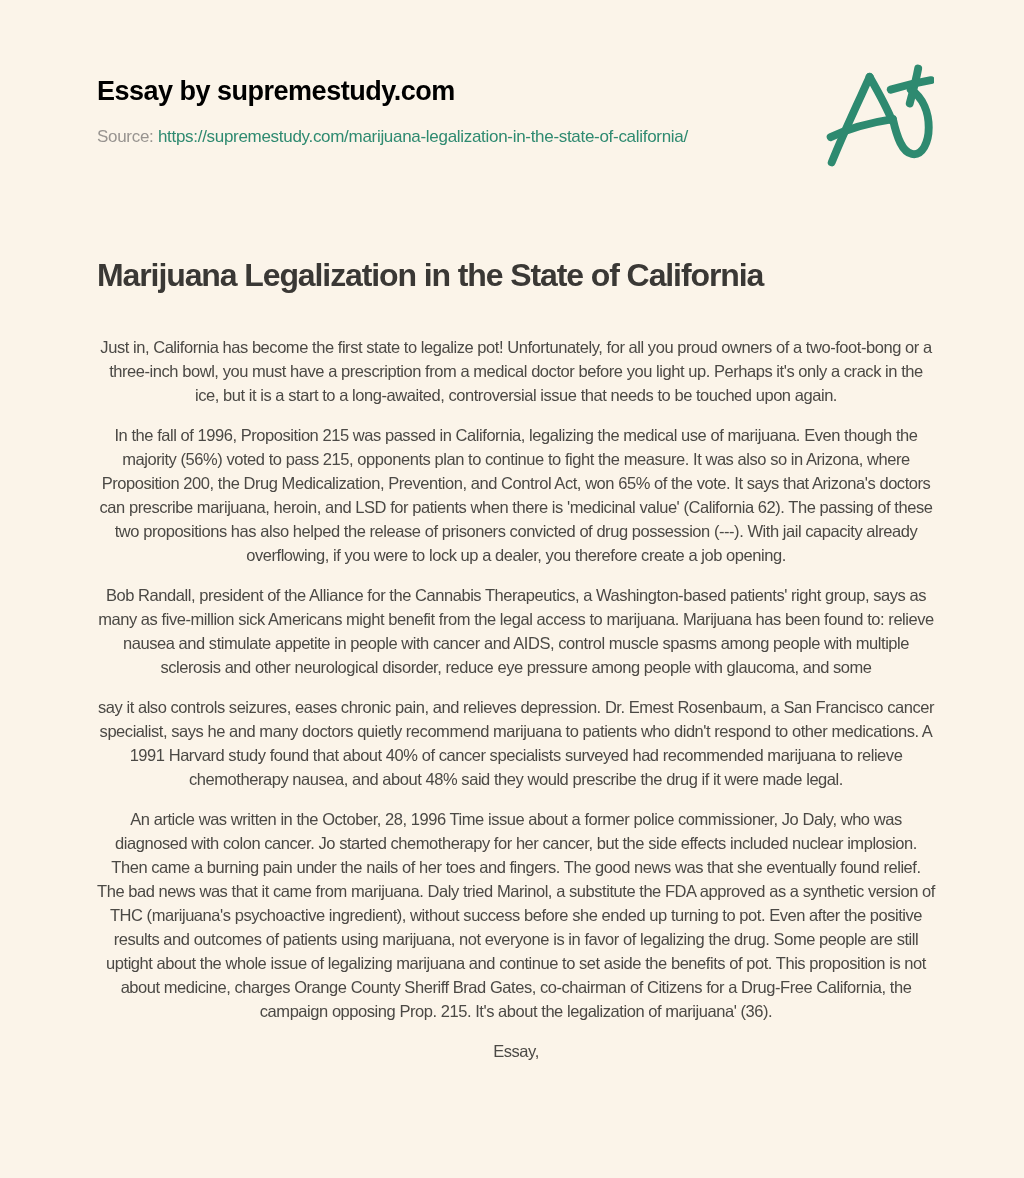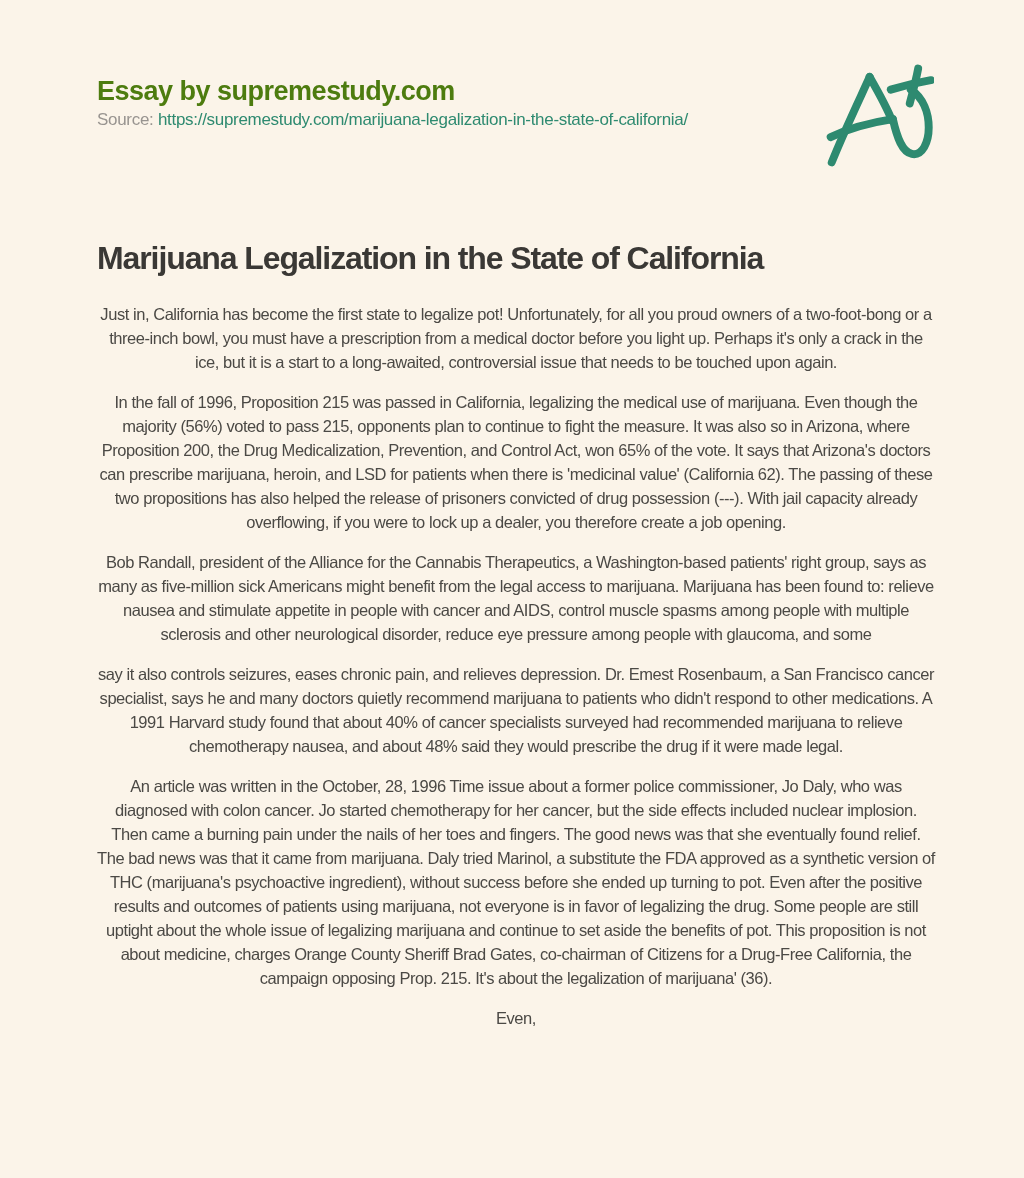--- a/index.html
+++ b/index.html
@@ -19,23 +19,24 @@
     position: relative;
     margin-left: 97px;
     width: 838px;
     padding-top: 74px;
   }
   .byline {
     font-size: 27px;
     font-weight: bold;
     letter-spacing: -0.5px;
     line-height: 34px;
-    color: #4d7c0f;
+    color: #000000;
   }
   .source-line {
+    margin-top: 17px;
     font-size: 17px;
     letter-spacing: -0.3px;
     line-height: 24px;
   }
   .source-label { color: #989490; }
   .source-link {
     color: #2e8a70;
     text-decoration: none;
   }
   .logo {
@@ -46,21 +47,21 @@
     height: 112px;
   }
   .logo svg { width: 100%; height: 100%; }
   h1.title {
     margin-top: 104px;
     font-size: 32px;
     font-weight: bold;
     letter-spacing: -1.1px;
     line-height: 44px;
     color: #3a3835;
-    margin-bottom: 22px;
+    margin-bottom: 38px;
   }
   .essay p {
     font-size: 16.5px;
     letter-spacing: -0.45px;
     line-height: 24px;
     color: #4b4945;
     margin-bottom: 16px;
     text-align: center;
   }
 </style>
@@ -98,17 +99,17 @@
     </div>
 
     <h1 class="title">Marijuana Legalization in the State of California</h1>
 
     <div class="essay">
       <p>Just in, California has become the first state to legalize pot! Unfortunately, for all you proud owners of a two-foot-bong or a three-inch bowl, you must have a prescription from a medical doctor before you light up. Perhaps it's only a crack in the ice, but it is a start to a long-awaited, controversial issue that needs to be touched upon again.</p>
       <p>In the fall of 1996, Proposition 215 was passed in California, legalizing the medical use of marijuana. Even though the majority (56%) voted to pass 215, opponents plan to continue to fight the measure. It was also so in Arizona, where Proposition 200, the Drug Medicalization, Prevention, and Control Act, won 65% of the vote. It says that Arizona's doctors can prescribe marijuana, heroin, and LSD for patients when there is 'medicinal value' (California 62). The passing of these two propositions has also helped the release of prisoners convicted of drug possession (---). With jail capacity already overflowing, if you were to lock up a dealer, you therefore create a job opening.</p>
       <p>Bob Randall, president of the Alliance for the Cannabis Therapeutics, a Washington-based patients' right group, says as many as five-million sick Americans might benefit from the legal access to marijuana. Marijuana has been found to: relieve nausea and stimulate appetite in people with cancer and AIDS, control muscle spasms among people with multiple sclerosis and other neurological disorder, reduce eye pressure among people with glaucoma, and some</p>
       <p>say it also controls seizures, eases chronic pain, and relieves depression. Dr. Emest Rosenbaum, a San Francisco cancer specialist, says he and many doctors quietly recommend marijuana to patients who didn't respond to other medications. A 1991 Harvard study found that about 40% of cancer specialists surveyed had recommended marijuana to relieve chemotherapy nausea, and about 48% said they would prescribe the drug if it were made legal.</p>
       <p>An article was written in the October, 28, 1996 Time issue about a former police commissioner, Jo Daly, who was diagnosed with colon cancer. Jo started chemotherapy for her cancer, but the side effects included nuclear implosion. Then came a burning pain under the nails of her toes and fingers. The good news was that she eventually found relief. The bad news was that it came from marijuana. Daly tried Marinol, a substitute the FDA approved as a synthetic version of THC (marijuana's psychoactive ingredient), without success before she ended up turning to pot. Even after the positive results and outcomes of patients using marijuana, not everyone is in favor of legalizing the drug. Some people are still uptight about the whole issue of legalizing marijuana and continue to set aside the benefits of pot. This proposition is not about medicine, charges Orange County Sheriff Brad Gates, co-chairman of Citizens for a Drug-Free California, the campaign opposing Prop. 215. It's about the legalization of marijuana' (36).</p>
-      <p>Even,</p>
+      <p>Essay,</p>
     </div>
 
   </div>
 </div>
 
 </body></html>

